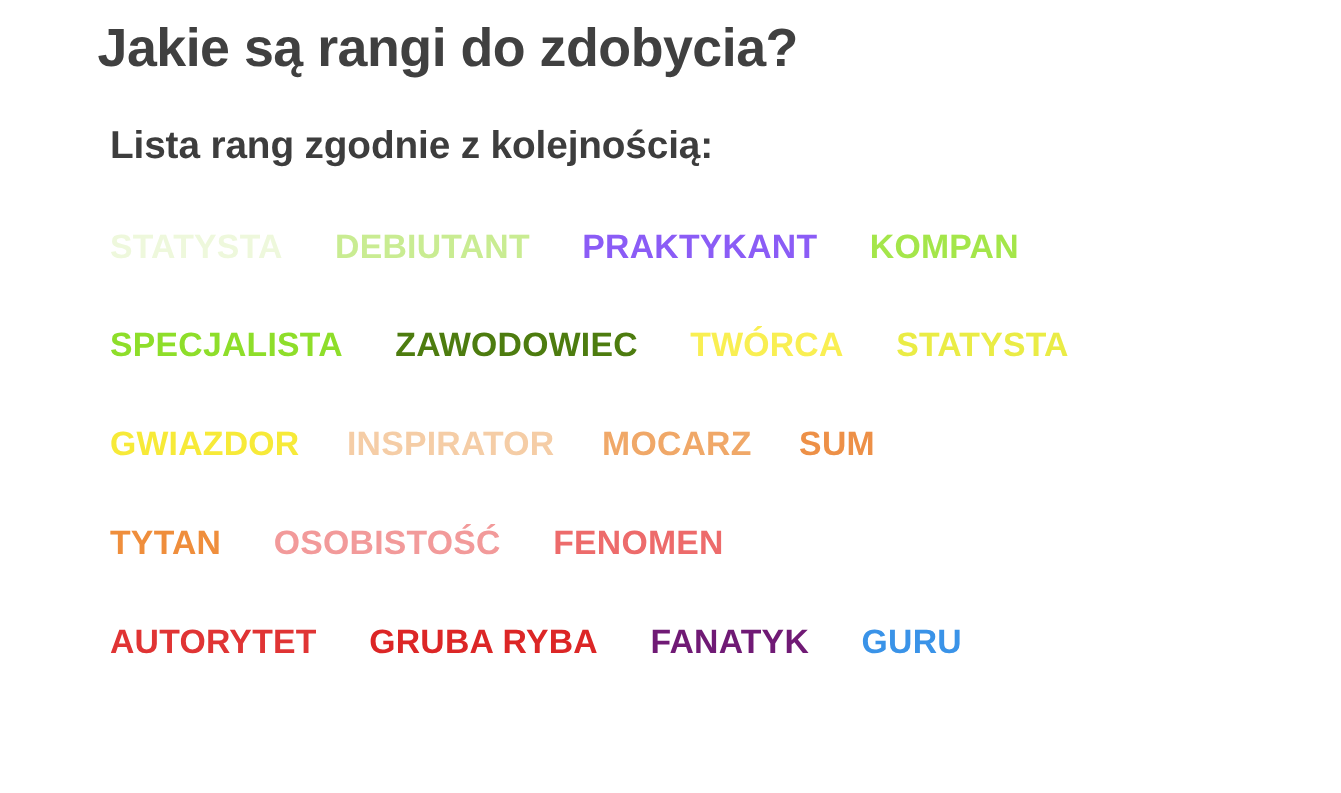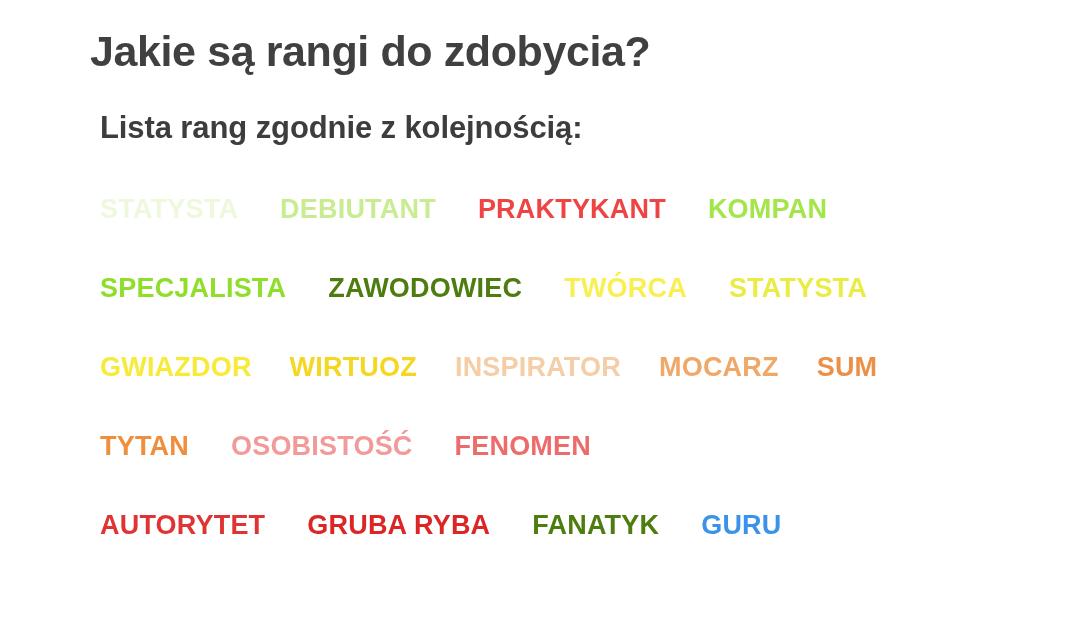--- a/index.html
+++ b/index.html
@@ -13,21 +13,21 @@
   }
   body {
     font-family: "Liberation Sans", sans-serif;
     -webkit-font-smoothing: antialiased;
   }
   #page {
     position: relative;
     width: 1073px;
     height: 634px;
     background: #ffffff;
-    padding: 12px;
+    padding: 0;
   }
   .heading-block {
     padding-left: 78px;
     padding-top: 14px;
   }
   .page-title {
     font-size: 43px;
     font-weight: 700;
     color: #404040;
     letter-spacing: -0.4px;
@@ -75,42 +75,41 @@
 
   <div class="heading-block">
     <h1 class="page-title">Jakie są rangi do zdobycia?</h1>
     <h2 class="page-subtitle">Lista rang zgodnie z kolejnością:</h2>
   </div>
 
   <div class="rank-list" id="rank-list">
       <div class="rank-row">
         <span class="rank-item" style="color: rgb(238, 248, 220);">STATYSTA</span>
         <span class="rank-item" style="color: rgb(201, 236, 146);">DEBIUTANT</span>
-        <span class="rank-item" style="color: #ef4444;">PRAKTYKANT</span>
+        <span class="rank-item" style="color: #8b5cf6;">PRAKTYKANT</span>
         <span class="rank-item" style="color: rgb(164, 230, 74);">KOMPAN</span>
       </div>
       <div class="rank-row">
         <span class="rank-item" style="color: rgb(142, 222, 42);">SPECJALISTA</span>
         <span class="rank-item" style="color: #4d7c0f;">ZAWODOWIEC</span>
         <span class="rank-item" style="color: rgb(249, 239, 82);">TWÓRCA</span>
         <span class="rank-item" style="color: rgb(234, 236, 69);">STATYSTA</span>
       </div>
       <div class="rank-row">
         <span class="rank-item tight" style="color: rgb(247, 234, 56);">GWIAZDOR</span>
-        <span class="rank-item tight" style="color: rgb(245, 215, 34);">WIRTUOZ</span>
         <span class="rank-item tight" style="color: rgb(245, 205, 166);">INSPIRATOR</span>
         <span class="rank-item tight" style="color: rgb(240, 168, 104);">MOCARZ</span>
         <span class="rank-item tight" style="color: rgb(237, 144, 71);">SUM</span>
       </div>
       <div class="rank-row">
         <span class="rank-item" style="color: rgb(239, 142, 60);">TYTAN</span>
         <span class="rank-item" style="color: rgb(242, 154, 154);">OSOBISTOŚĆ</span>
         <span class="rank-item" style="color: rgb(237, 107, 107);">FENOMEN</span>
       </div>
       <div class="rank-row">
         <span class="rank-item" style="color: rgb(224, 52, 52);">AUTORYTET</span>
         <span class="rank-item" style="color: rgb(220, 38, 38);">GRUBA RYBA</span>
-        <span class="rank-item" style="color: #4d7c0f;">FANATYK</span>
+        <span class="rank-item" style="color: #701a75;">FANATYK</span>
         <span class="rank-item" style="color: rgb(58, 147, 232);">GURU</span>
       </div>
     </div>
 
 </div>
 
 </body></html>

